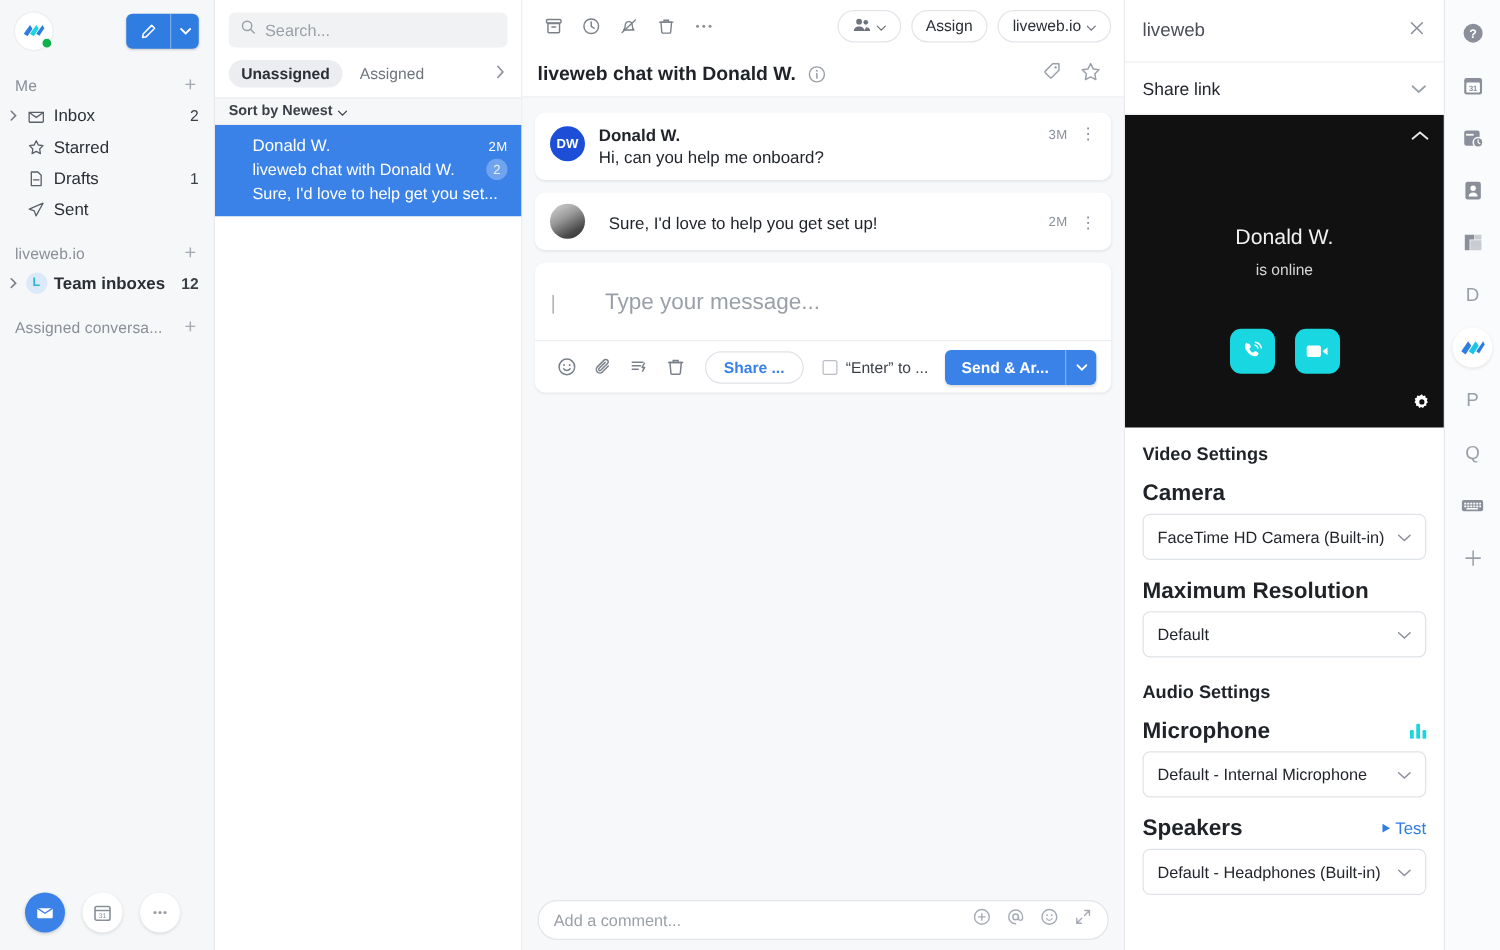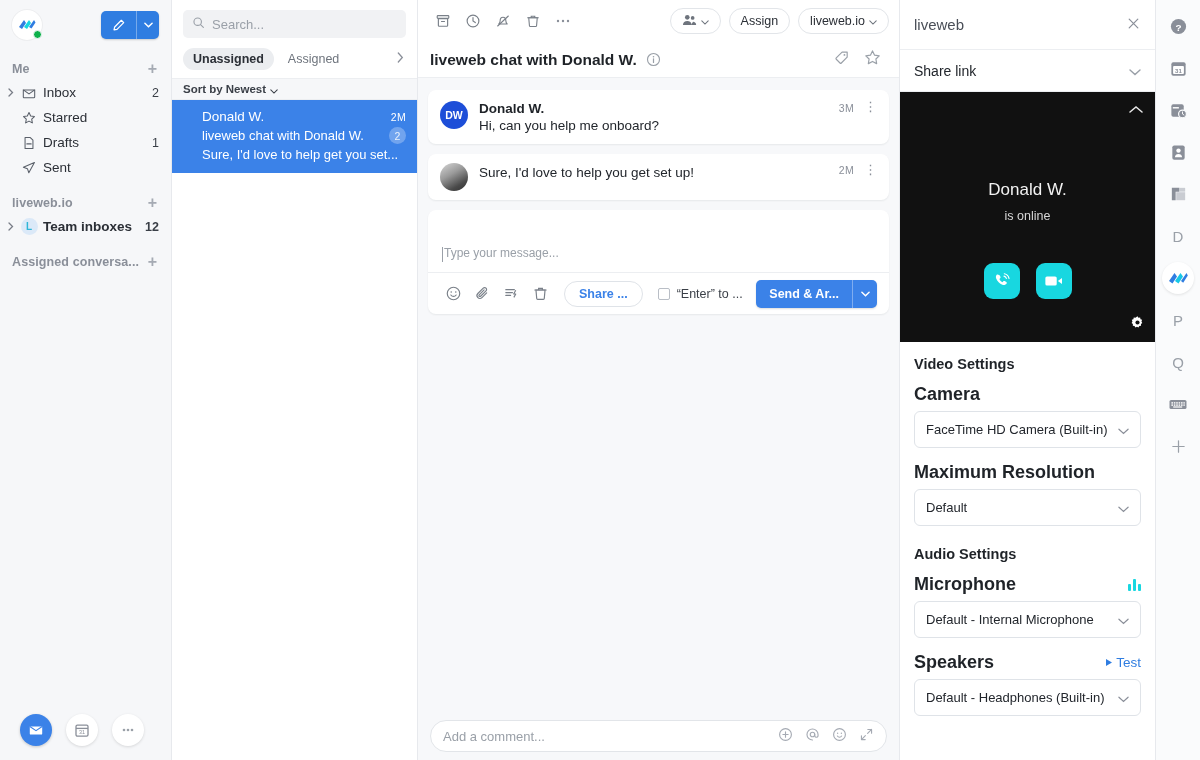--- a/index.html
+++ b/index.html
@@ -34,21 +34,21 @@
     background: #2f7de1; border-radius: 5px; overflow: hidden;
     box-shadow: 0 1px 2px rgba(0,0,0,.18);
   }
   .compose-main { width: 36px; display: flex; align-items: center; justify-content: center;
                   border-right: 1px solid rgba(255,255,255,.35); cursor: pointer; }
   .compose-caret { width: 22px; display: flex; align-items: center; justify-content: center; cursor: pointer; }
 
   .sb-section { margin-top: 12px; }
   .sb-section-head {
     display: flex; align-items: center; justify-content: space-between;
-    padding: 4px 12px 4px 12px; height: 22px; font-weight: bold;
+    padding: 4px 12px 4px 12px; height: 22px;
   }
   .sb-section-title { font-size: 12.5px; color: #8a8f99; letter-spacing: .1px; }
   .sb-plus { color: #a5aab3; font-size: 16px; line-height: 1; cursor: pointer; padding: 0 2px; }
 
   .sb-item {
     display: flex; align-items: center; height: 25px; padding: 0 12px 0 4px;
     cursor: pointer; font-size: 13.5px; color: #2b2f36;
   }
   .sb-item .chev { width: 14px; display: flex; align-items: center; justify-content: center;
                    color: #787d87; font-size: 10px; flex: none; }
@@ -125,26 +125,26 @@
             display: flex; align-items: center; justify-content: center;
             font-size: 10.5px; font-weight: 700; color: #fff; }
   .av-dw { background: #1d4ed8; }
   .av-photo { background: linear-gradient(150deg,#d8d8d8 0%, #9a9a9a 40%, #4a4a4a 75%, #303030 100%); }
   .msg-body { flex: 1; min-width: 0; }
   .msg-name { font-size: 13.5px; font-weight: 700; color: #1f2328; }
   .msg-text { font-size: 13.5px; color: #22262c; margin-top: 2px; }
   .msg-meta { display: flex; align-items: flex-start; gap: 10px; padding-top: 1px; }
   .msg-time { font-size: 10.5px; color: #8a8f99; letter-spacing: .3px; }
   .dots-v { color: #8a8f99; font-size: 13px; line-height: .7; cursor: pointer; }
-  .msg.inline { align-items: flex-start; padding: 9px 12px; }
+  .msg.inline { align-items: center; padding: 9px 12px; gap: 8px; }
   .msg.inline .avatar { margin-right: 11px; }
 
   .composer { background: #fff; border-radius: 8px; box-shadow: 0 1px 2px rgba(20,25,35,.07); }
-  .composer-input { min-height: 62px; padding: 12px 14px; font-size: 12px; color: #9aa0a8;
-                    display: flex; align-items: flex-end; }
+  .composer-input { min-height: 62px; padding: 12px 14px; font-size: 18px; color: #9aa0a8;
+                    display: flex; align-items: center; gap: 40px; }
   .caret { display: inline-block; width: 1px; height: 15px; background: #9aa0a8; margin-right: 1px;
            position: relative; top: 2px; }
   .composer-bar { border-top: 1px solid #eceef1; height: 42px; display: flex;
                   align-items: center; padding: 0 12px; gap: 3px; }
   .cb-icon { width: 26px; height: 26px; display: flex; align-items: center;
              justify-content: center; cursor: pointer; color: #7a8089; }
   .share-btn { height: 26px; border: 1px solid #dfe3e8; border-radius: 13px; padding: 0 14px;
                font-size: 12.5px; font-weight: 700; color: #3b82e8; background: #fff;
                display: flex; align-items: center; cursor: pointer; margin-left: 8px; }
   .enter-chk { display: flex; align-items: center; gap: 7px; margin-left: 12px; cursor: pointer; }

